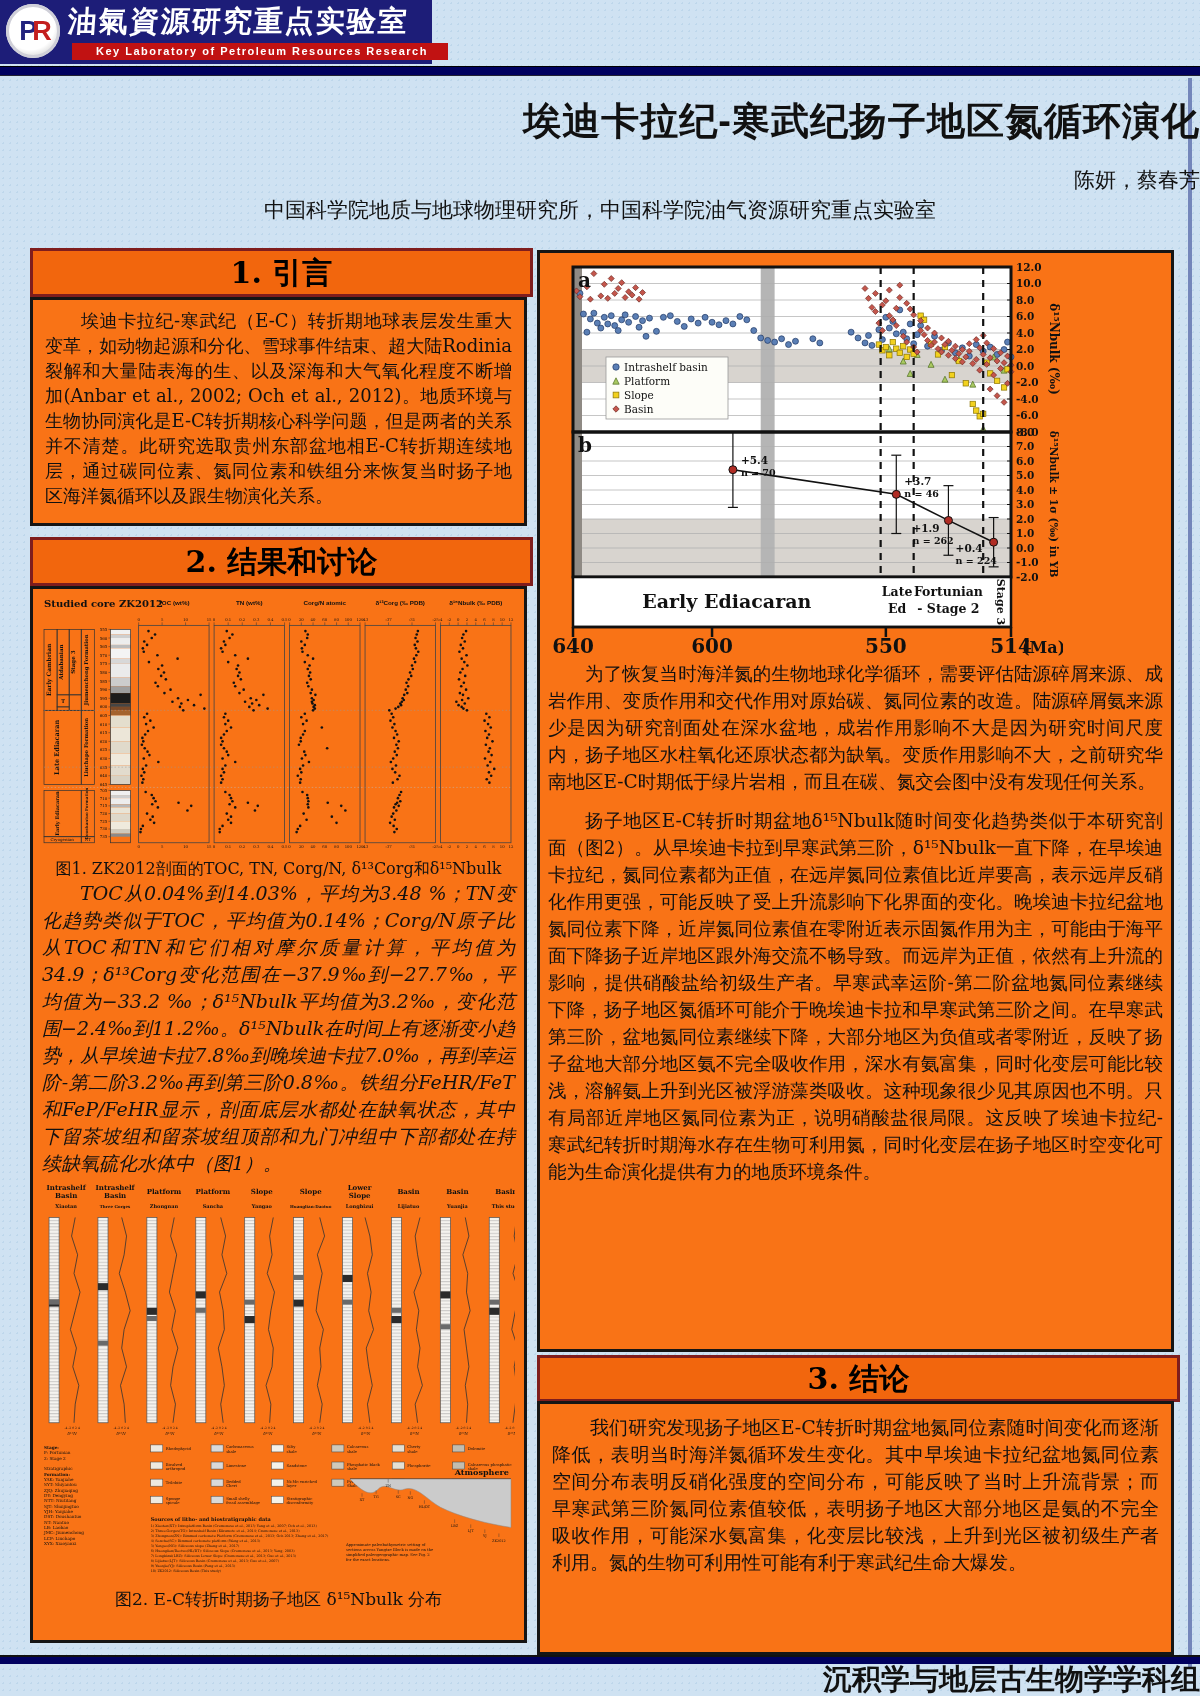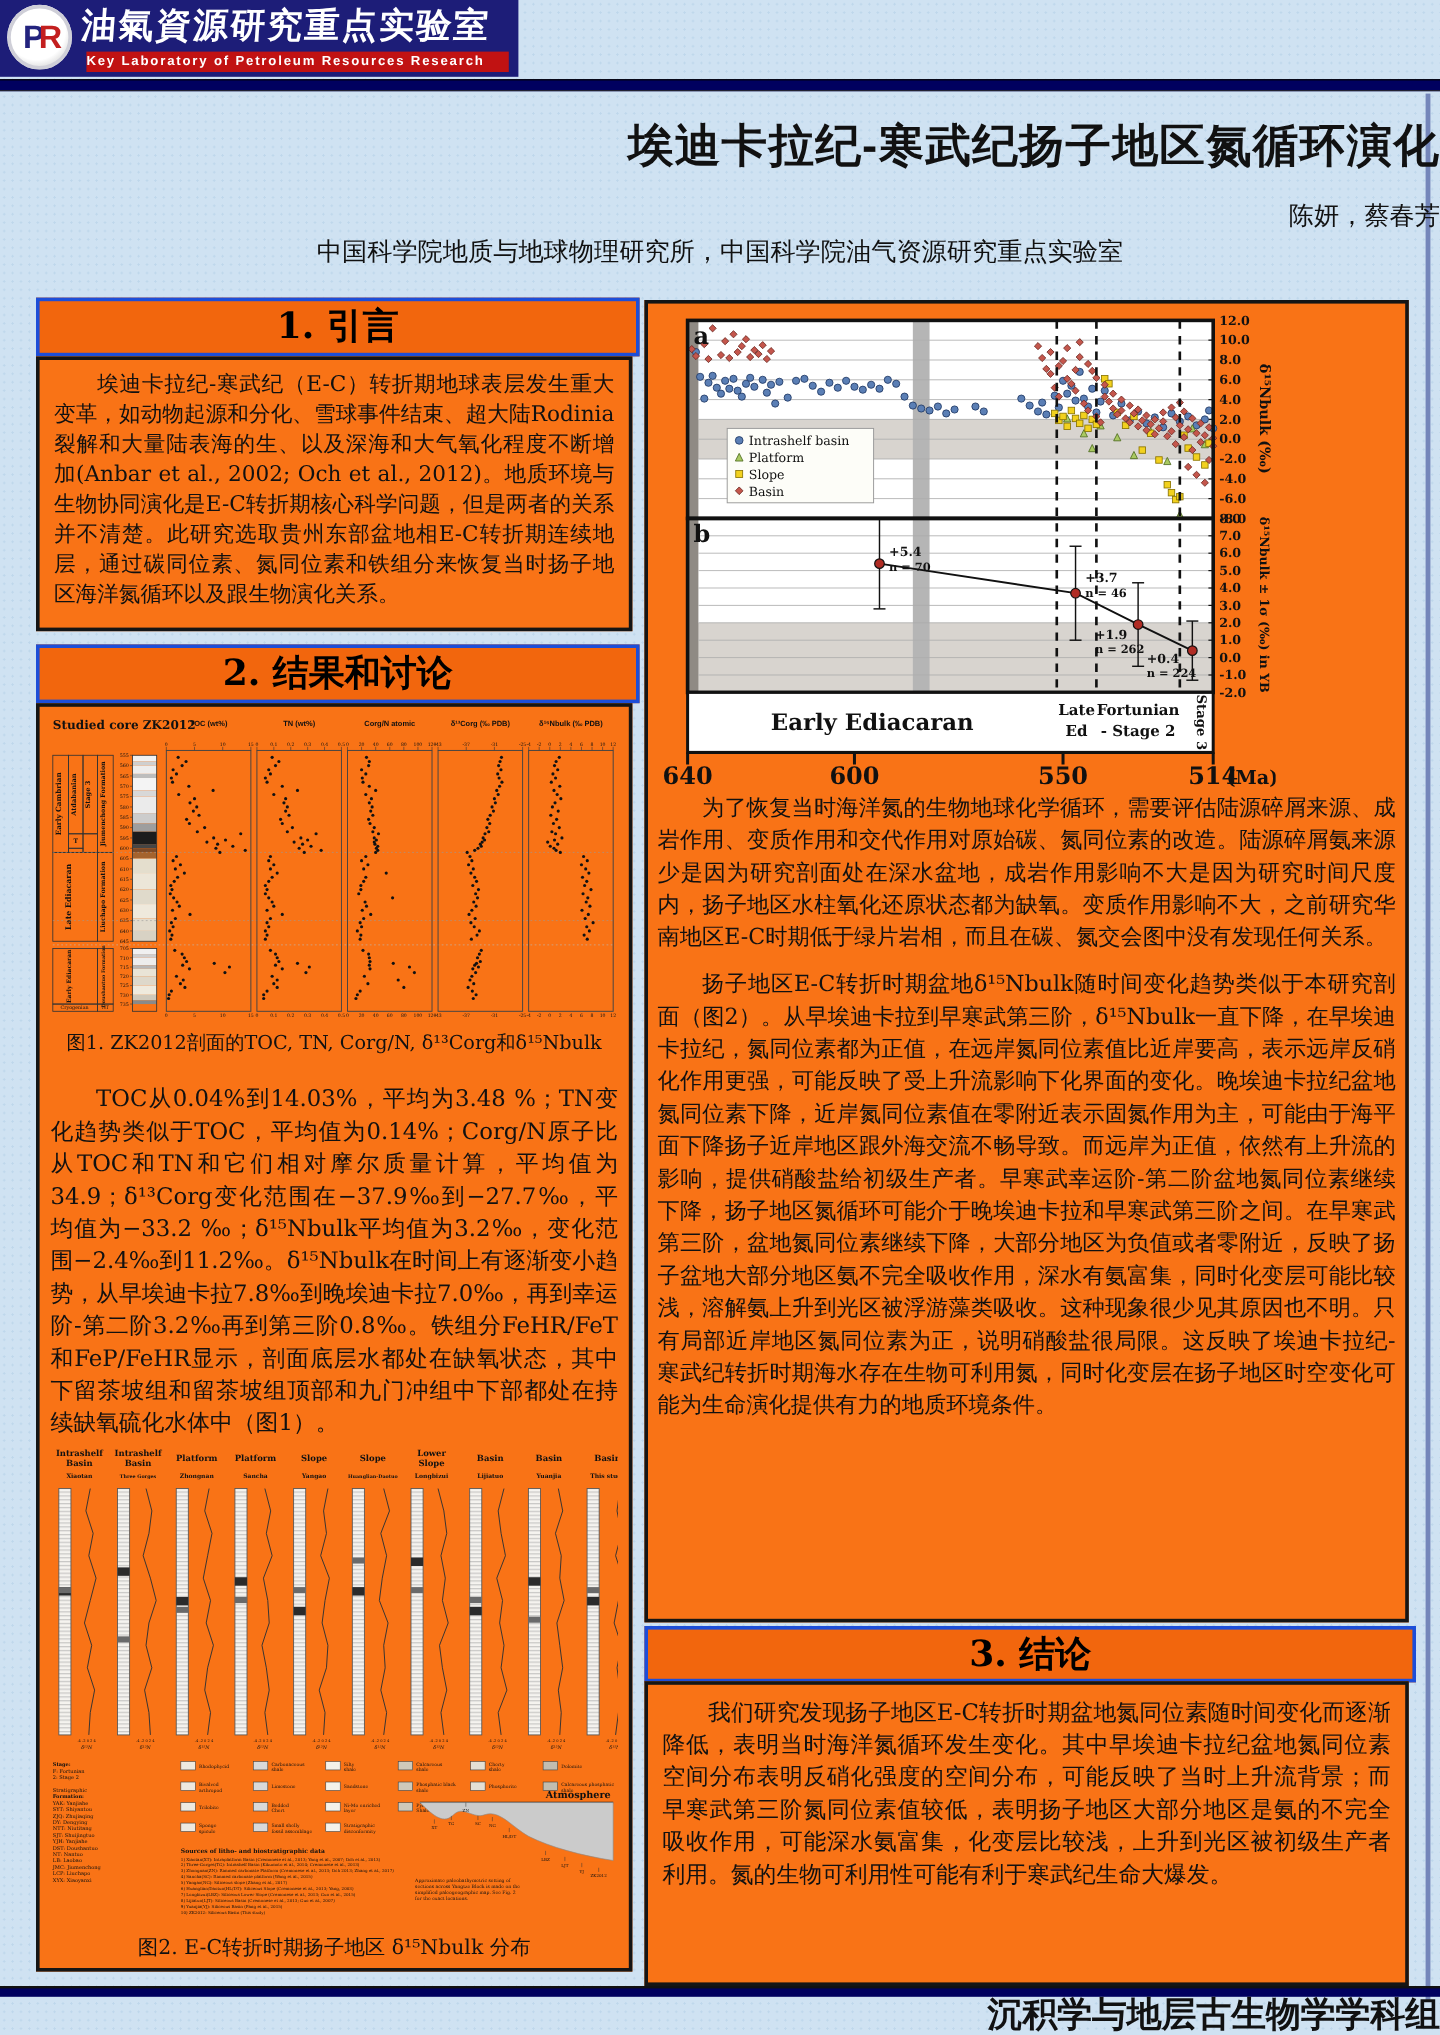--- a/index.html
+++ b/index.html
@@ -15,30 +15,30 @@
   .banner{left:0;top:0;width:432px;height:64px;background:#1d1d78;}
   .logo-circle{left:6px;top:4px;width:54px;height:54px;border-radius:50%;
     background:radial-gradient(circle at 45% 40%, #ffffff 55%, #d8d8d8 75%, #aab 100%);
     box-shadow:inset 0 0 0 3px #cfcfd8;display:flex;align-items:center;justify-content:center;
     font-family:"Liberation Sans", sans-serif;font-weight:bold;font-size:27px;letter-spacing:-5px;}
   .logo-p{color:#23237e;} .logo-r{color:#c31f1f;}
   .calli{left:68px;top:2px;width:360px;height:40px;color:#fff;font-size:29px;font-weight:bold;
     transform:skewX(-4deg);white-space:nowrap;letter-spacing:2px;}
   .redstrip{left:72px;top:43px;width:352px;height:17px;background:#c11212;color:#fff;
     font-family:"Liberation Sans", sans-serif;font-size:11px;font-weight:bold;letter-spacing:1.5px;
-    line-height:17px;padding-left:0;white-space:nowrap;}
+    line-height:17px;padding-left:24px;white-space:nowrap;}
   .navyrule{left:0;top:66px;width:1200px;height:8px;background:#00005f;border-top:1px solid #000;border-bottom:1px solid #223;}
   .right-accent{left:1188px;top:78px;width:4px;height:1590px;background:#2a3a8c;opacity:.55;}
   
   .main-title{left:0;top:96px;width:1200px;text-align:right;font-size:38px;font-weight:bold;
     font-family:"Liberation Sans", sans-serif;letter-spacing:1px;}
   .authors{left:0;top:166px;width:1200px;text-align:right;font-size:21px;}
   .affil{left:0;top:196px;width:1200px;text-align:center;font-size:21px;}
   
-  .sec-head{background:#f2660d;border:3px solid #1d4ed8;text-align:center;
+  .sec-head{background:#f2660d;border:3px solid #7f1d1d;text-align:center;
     font-size:30px;font-weight:bold;color:#000;}
   .box{background:#f97316;border:3px solid #151515;box-sizing:border-box;}
   .para{font-size:19px;line-height:27px;text-align:justify;text-indent:2em;margin:0;}
   .cap{text-align:center;font-size:16px;margin:2px 0 0 0;}
   
   .s1-head{left:30px;top:248px;width:497px;height:43px;line-height:43px;}
   .s1-box{left:30px;top:297px;width:497px;height:229px;padding:8px 12px;overflow:hidden;}
   .s1-box .para{font-size:18px;line-height:25px;}
   .s2-head{left:30px;top:537px;width:497px;height:43px;line-height:43px;}
   .s2-box{left:30px;top:586px;width:497px;height:1057px;padding:6px 9px;overflow:hidden;}
@@ -596,21 +596,21 @@
       <circle cx="440.1875" cy="162.33333333333334" r="1.3" fill="#111"></circle>
       <circle cx="445.4375" cy="165.75555555555556" r="1.3" fill="#111"></circle>
       <circle cx="442.8125" cy="169.17777777777778" r="1.3" fill="#111"></circle>
       <circle cx="449.375" cy="172.6" r="1.3" fill="#111"></circle>
       <circle cx="444.125" cy="176.0222222222222" r="1.3" fill="#111"></circle>
       <circle cx="446.3125" cy="179.44444444444446" r="1.3" fill="#111"></circle>
       <circle cx="441.9375" cy="182.86666666666667" r="1.3" fill="#111"></circle>
       <circle cx="444.5625" cy="186.2888888888889" r="1.3" fill="#111"></circle>
     </svg>
   <p class="cap">图1. ZK2012剖面的TOC, TN, Corg/N, δ¹³Corg和δ¹⁵Nbulk</p>
-  <p class="para" style="margin-top:23px;">TOC从0.04%到14.03%，平均为3.48 %；TN变化趋势类似于TOC，平均值为0.14%；Corg/N原子比从TOC和TN和它们相对摩尔质量计算，平均值为34.9；δ¹³Corg变化范围在−37.9‰到−27.7‰，平均值为−33.2 ‰；δ¹⁵Nbulk平均值为3.2‰，变化范围−2.4‰到11.2‰。δ¹⁵Nbulk在时间上有逐渐变小趋势，从早埃迪卡拉7.8‰到晚埃迪卡拉7.0‰，再到幸运阶-第二阶3.2‰再到第三阶0.8‰。铁组分FeHR/FeT和FeP/FeHR显示，剖面底层水都处在缺氧状态，其中下留茶坡组和留茶坡组顶部和九门冲组中下部都处在持续缺氧硫化水体中（图1）。</p>
+  <p class="para" style="margin-top:0;font-style:italic;">TOC从0.04%到14.03%，平均为3.48 %；TN变化趋势类似于TOC，平均值为0.14%；Corg/N原子比从TOC和TN和它们相对摩尔质量计算，平均值为34.9；δ¹³Corg变化范围在−37.9‰到−27.7‰，平均值为−33.2 ‰；δ¹⁵Nbulk平均值为3.2‰，变化范围−2.4‰到11.2‰。δ¹⁵Nbulk在时间上有逐渐变小趋势，从早埃迪卡拉7.8‰到晚埃迪卡拉7.0‰，再到幸运阶-第二阶3.2‰再到第三阶0.8‰。铁组分FeHR/FeT和FeP/FeHR显示，剖面底层水都处在缺氧状态，其中下留茶坡组和留茶坡组顶部和九门冲组中下部都处在持续缺氧硫化水体中（图1）。</p>
   <svg id="fig2" width="473" height="401" viewBox="0 0 470 398" style="margin-top:4px;">
       <defs>
         <pattern id="hstripe" width="6" height="3.2" patternUnits="userSpaceOnUse">
           <rect x="0" y="0" width="6" height="3.2" fill="#f5f3ef"></rect>
           <line x1="0" y1="0.6" x2="6" y2="0.6" stroke="#999" stroke-width="0.5"></line>
         </pattern>
       </defs>
       <text x="24" y="9" font-size="7" text-anchor="middle" font-weight="bold">Intrashelf</text>
       <text x="24" y="17" font-size="7" text-anchor="middle" font-weight="bold">Basin</text>
       <text x="24" y="27" font-size="5" text-anchor="middle" font-weight="bold">Xiaotan</text>

